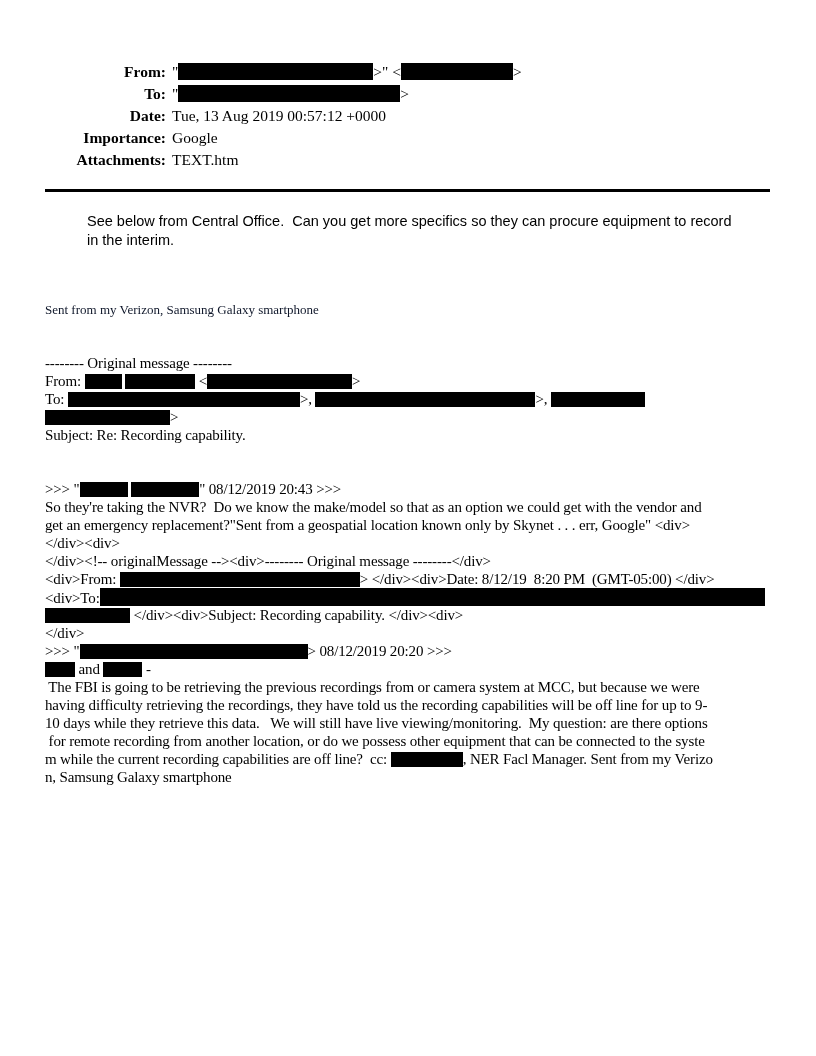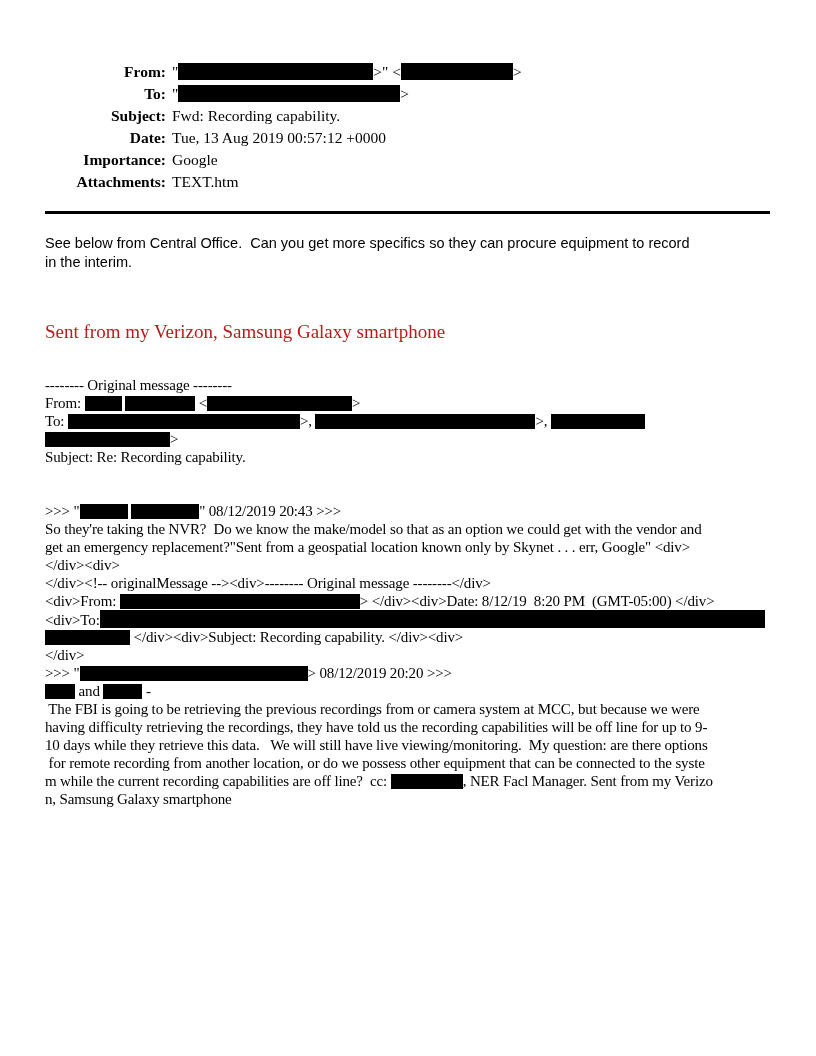--- a/index.html
+++ b/index.html
@@ -15,45 +15,41 @@
   }
   
   .hrow{display:flex;line-height:22px;font-size:15.5px;}
   .hlabel{flex:0 0 121px;width:121px;text-align:right;font-weight:bold;padding-right:6px;white-space:pre;}
   .hval{white-space:pre;}
   
   .redact{display:inline-block;background:#000;height:15px;vertical-align:-3px;}
   
   .rule{height:3px;background:#000;width:725px;margin-top:18px;}
   
-  .intro{margin-top:20px;font-family:"Liberation Sans", sans-serif;font-size:14.5px;}
+  .intro{margin-top:20px;font-family:"Liberation Sans", sans-serif;font-size:14.5px;margin-left:42px;}
   .iline{line-height:19px;white-space:pre;}
   
-  .signature{margin-top:52px;font-size:19px;line-height:16px;color:#b91c1c;white-space:pre;}
+  .signature{margin-top:52px;font-size:13px;line-height:16px;color:#0f172a;white-space:pre;}
   
   .message{margin-top:36px;font-size:15px;letter-spacing:-0.15px;}
   .mline{height:18px;line-height:18px;white-space:pre;font-family:Liberation Serif, serif;}
 </style>
 </head>
 <body>
 
 <div class="page">
 
   <div class="header" id="email-header">
       <div class="hrow">
         <span class="hlabel">From:</span>
         <span class="hval"><span>"</span><span class="redact" style="width: 195px; height: 17px; background: rgb(0, 0, 0);"></span><span>&gt;" &lt;</span><span class="redact" style="width: 112px; height: 17px; background: rgb(0, 0, 0);"></span><span>&gt;</span></span>
       </div>
       <div class="hrow">
         <span class="hlabel">To:</span>
         <span class="hval"><span>"</span><span class="redact" style="width: 222px; height: 17px; background: rgb(0, 0, 0);"></span><span>&gt;</span></span>
-      </div>
-      <div class="hrow">
-        <span class="hlabel">Subject:</span>
-        <span class="hval"><span>Fwd: Recording capability.</span></span>
       </div>
       <div class="hrow">
         <span class="hlabel">Date:</span>
         <span class="hval"><span>Tue, 13 Aug 2019 00:57:12 +0000</span></span>
       </div>
       <div class="hrow">
         <span class="hlabel">Importance:</span>
         <span class="hval"><span>Google</span></span>
       </div>
       <div class="hrow">

